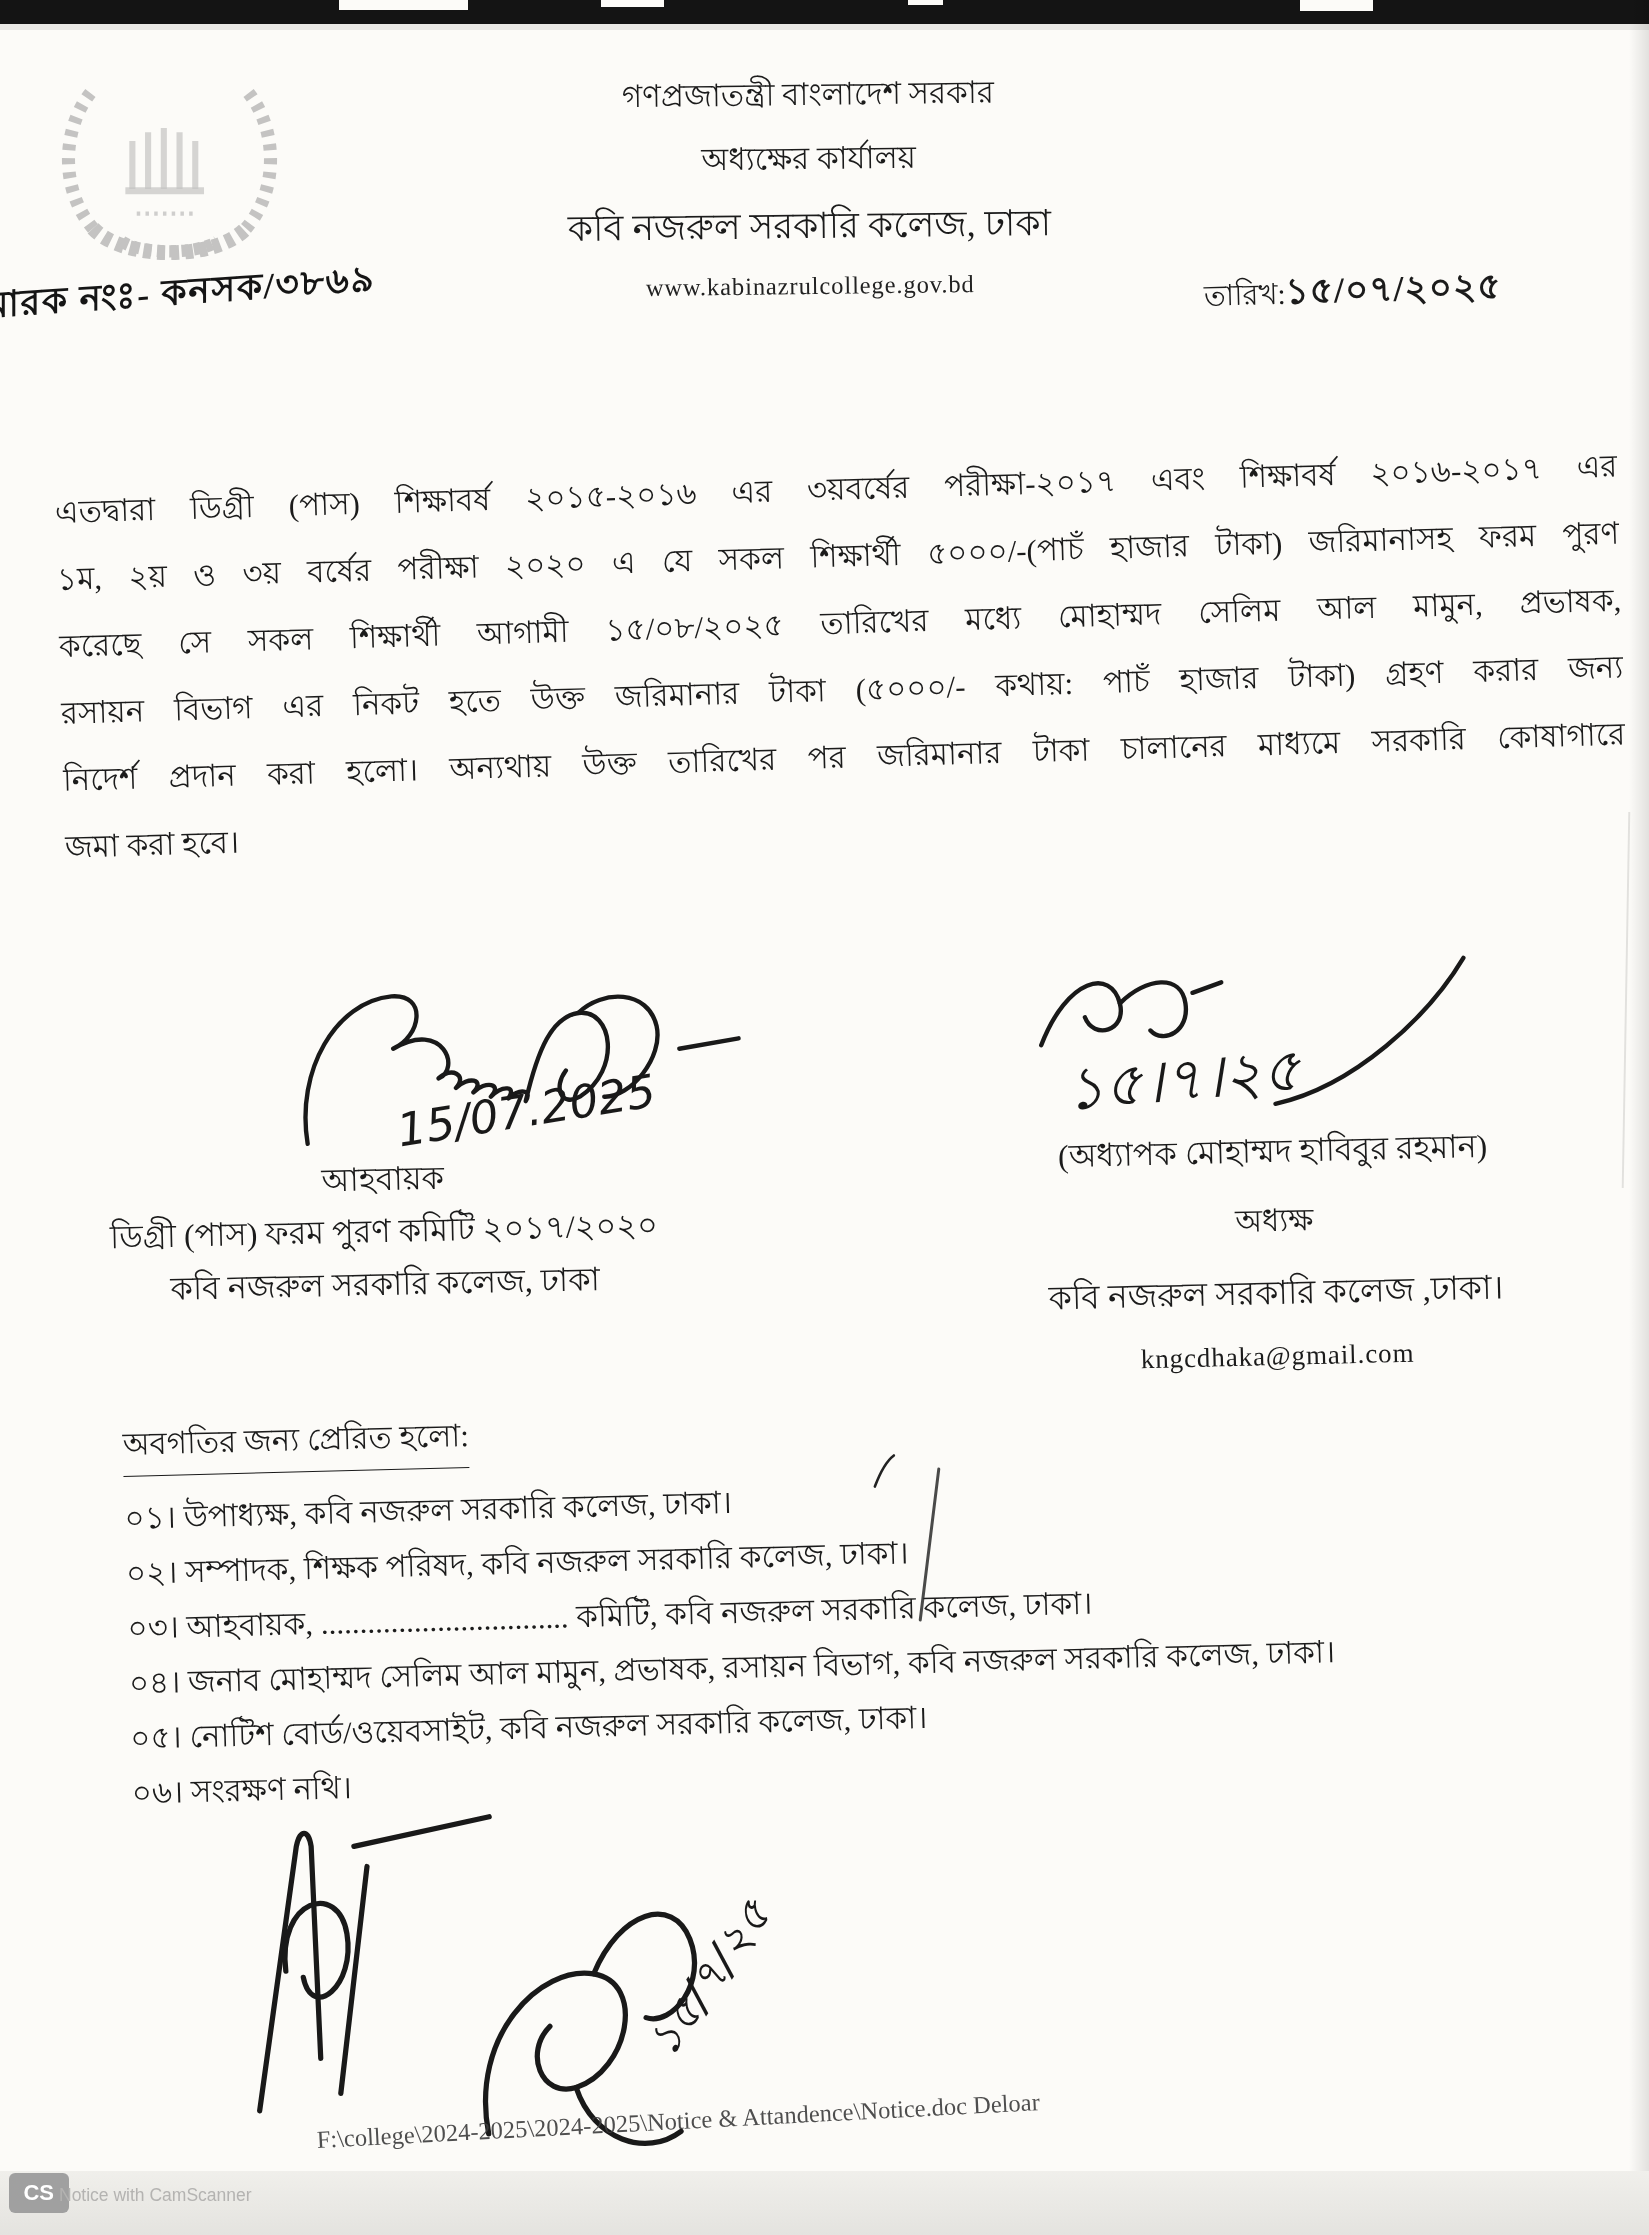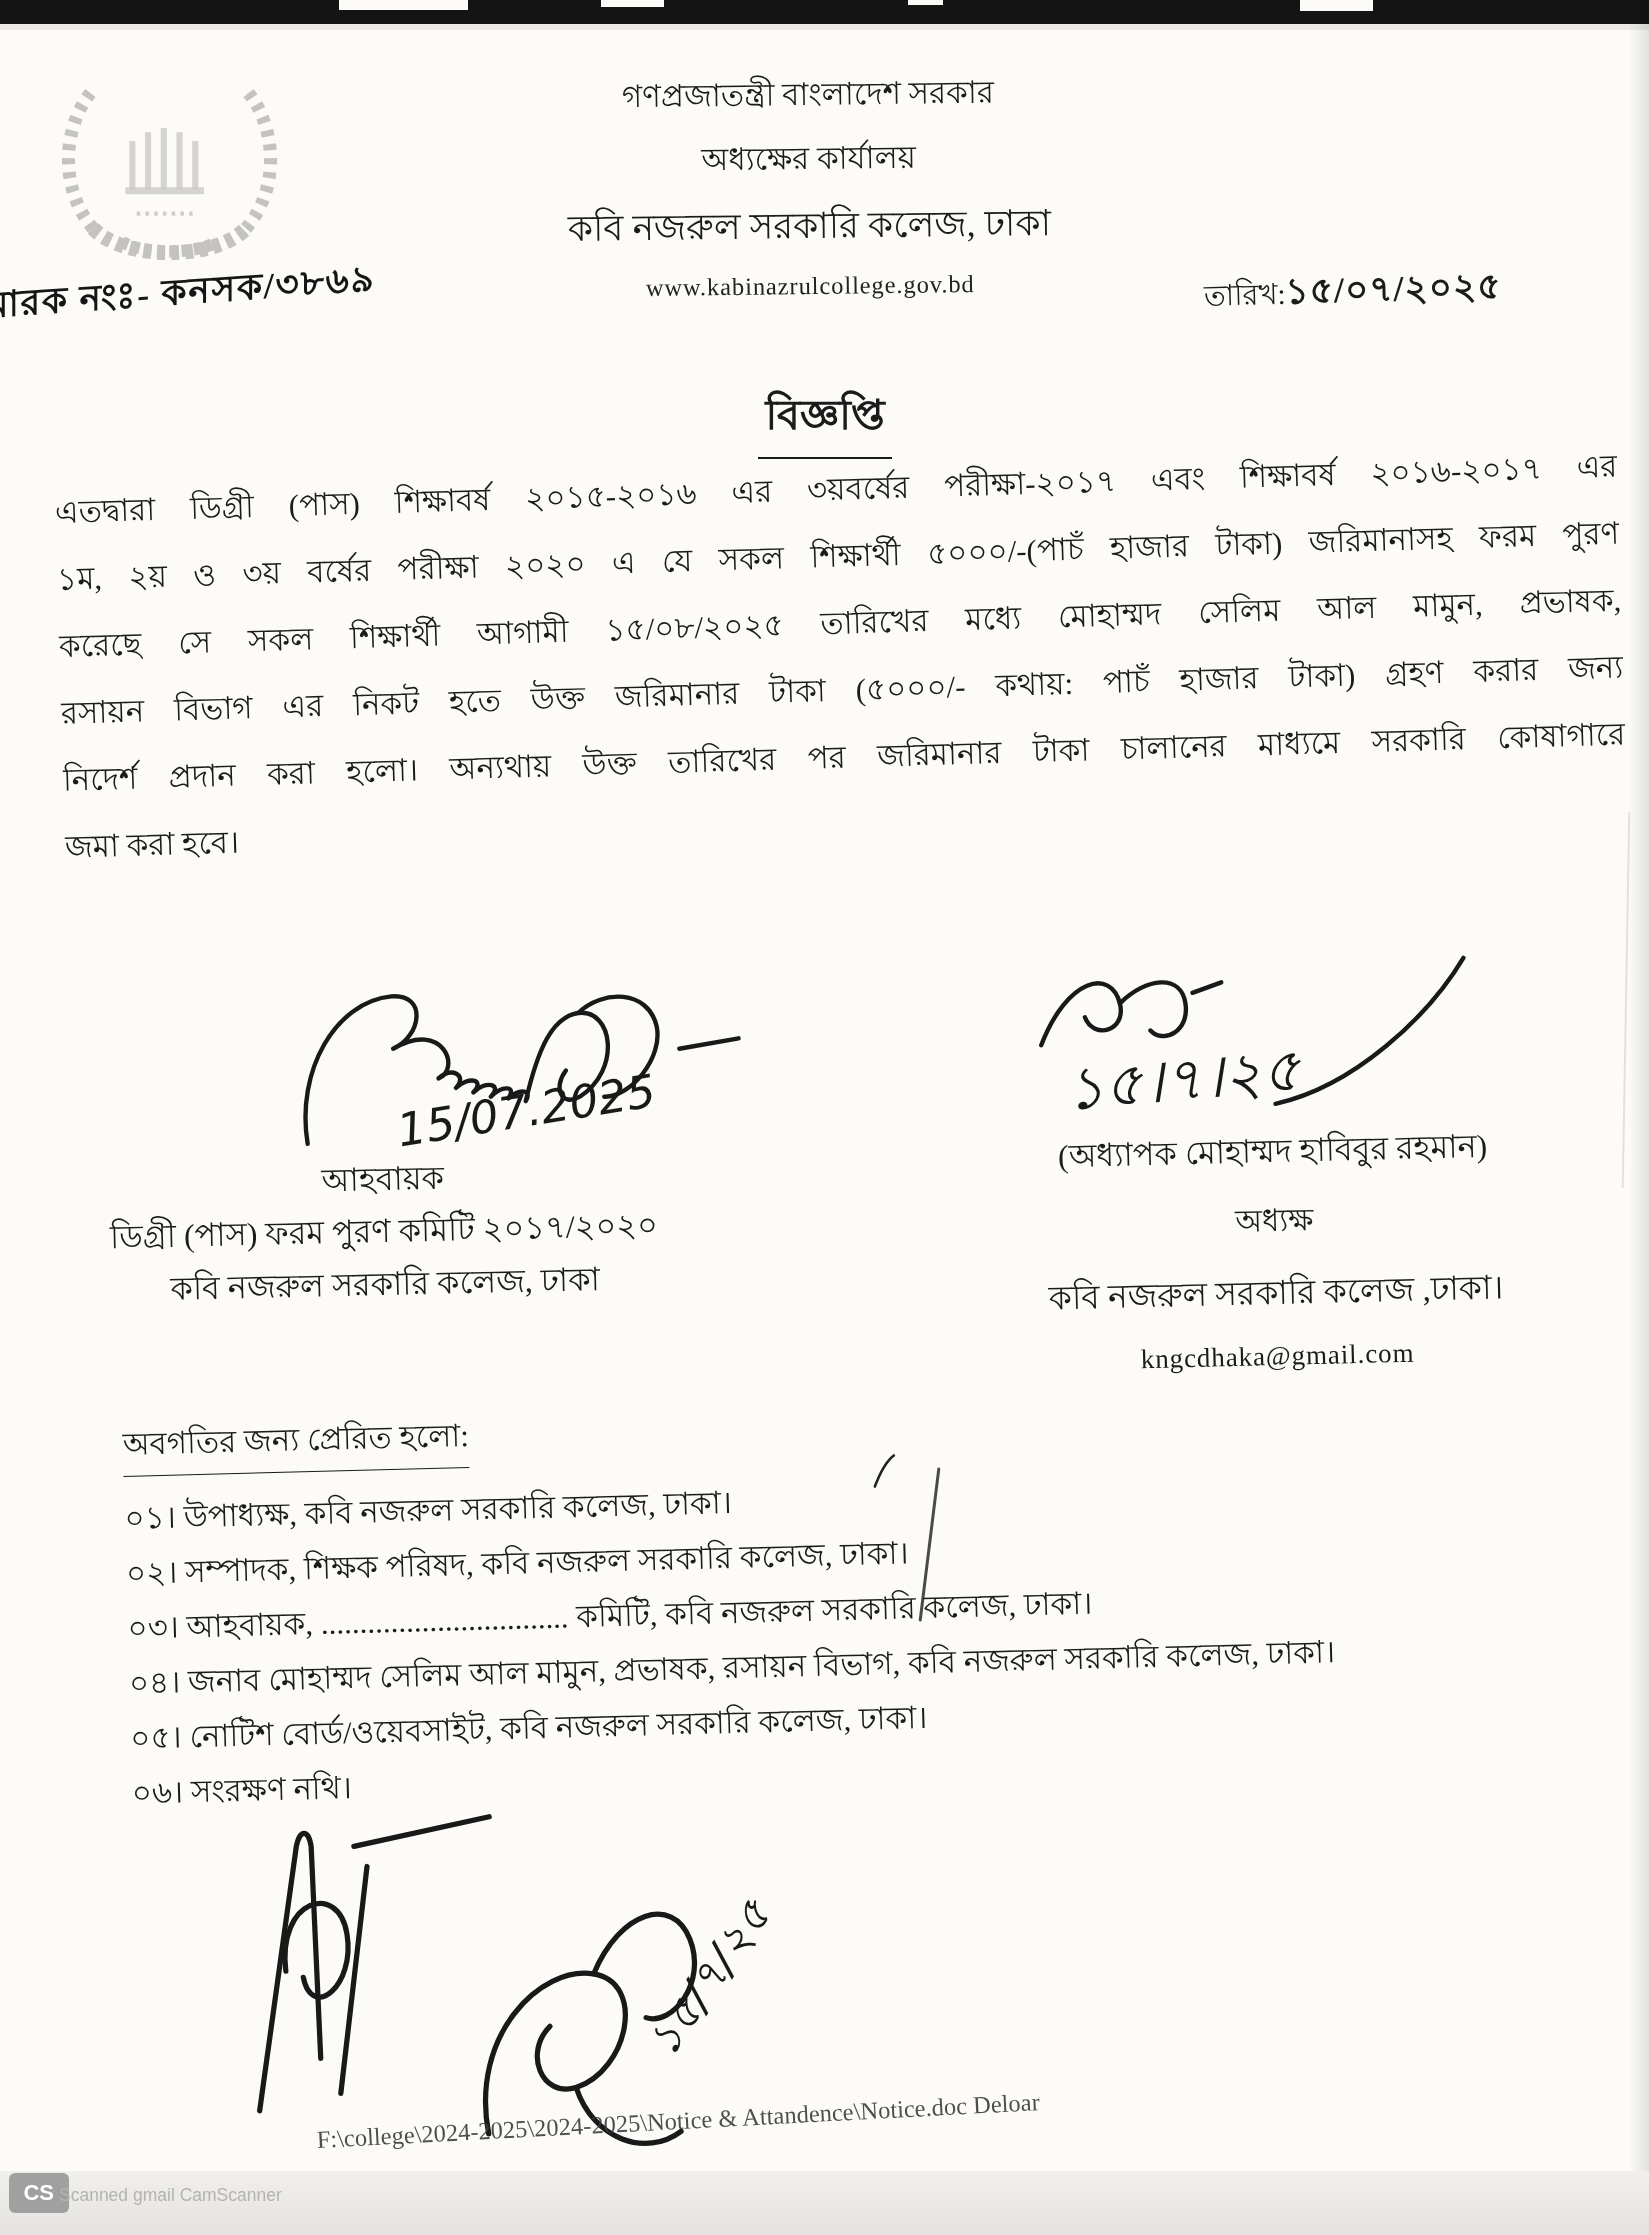--- a/index.html
+++ b/index.html
@@ -111,23 +111,20 @@
     <div class="office">অধ্যক্ষের কার্যালয়</div>
     <div class="college">কবি নজরুল সরকারি কলেজ, ঢাকা</div>
     <div class="site">www.kabinazrulcollege.gov.bd</div>
   </div>
 
   <div class="memo">মারক নংঃ- কনসক/৩৮৬৯</div>
   <div class="dateline">
     <span class="lbl">তারিখ:</span><span class="val">১৫/০৭/২০২৫</span>
   </div>
 
-  <div class="title-wrap">
-    <span class="title">বিজ্ঞপ্তি</span>
-  </div>
 
   <div class="body-block">
     <div class="body-line">এতদ্বারা ডিগ্রী (পাস) শিক্ষাবর্ষ ২০১৫-২০১৬ এর ৩য়বর্ষের পরীক্ষা-২০১৭ এবং শিক্ষাবর্ষ ২০১৬-২০১৭ এর</div>
     <div class="body-line">১ম, ২য় ও ৩য় বর্ষের পরীক্ষা ২০২০ এ যে সকল শিক্ষার্থী ৫০০০/-(পাচঁ হাজার টাকা) জরিমানাসহ ফরম পুরণ</div>
     <div class="body-line">করেছে সে সকল শিক্ষার্থী আগামী ১৫/০৮/২০২৫ তারিখের মধ্যে মোহাম্মদ সেলিম আল মামুন, প্রভাষক,</div>
     <div class="body-line">রসায়ন বিভাগ এর নিকট হতে উক্ত জরিমানার টাকা (৫০০০/- কথায়: পাচঁ হাজার টাকা) গ্রহণ করার জন্য</div>
     <div class="body-line">নিদের্শ প্রদান করা হলো। অন্যথায় উক্ত তারিখের পর জরিমানার টাকা চালানের মাধ্যমে সরকারি কোষাগারে</div>
     <div class="body-line last">জমা করা হবে।</div>
   </div>
 
@@ -183,16 +180,16 @@
   <svg class="sig-svg" style="left:417px;top:1841px;" width="411" height="341" viewBox="0 0 470 390">
     <path class="sig-ink" stroke-width="6" d="M82,335 C60,222 142,142 202,152 C262,162 242,262 182,282 C142,294 122,242 152,212"></path>
     <path class="sig-ink" stroke-width="6" d="M202,152 C232,80 292,62 312,112 C332,162 292,212 262,202"></path>
     <path class="sig-ink" stroke-width="6" d="M182,282 C202,342 262,362 302,332"></path>
     <text class="hand" x="290" y="250" font-size="52" font-style="normal" transform="rotate(-55 290 250)">১৫/৭/২৫</text>
   </svg>
 
   <div class="file-path">F:\college\2024-2025\2024-2025\Notice &amp; Attandence\Notice.doc Deloar</div>
   <div class="bottom-strip"></div>
   <div class="cam-badge">CS</div>
-  <div class="cam-text">Scanned gmail CamScanner</div>
+  <div class="cam-text">Notice with CamScanner</div>
 
 </div>
 
 
 </body></html>

